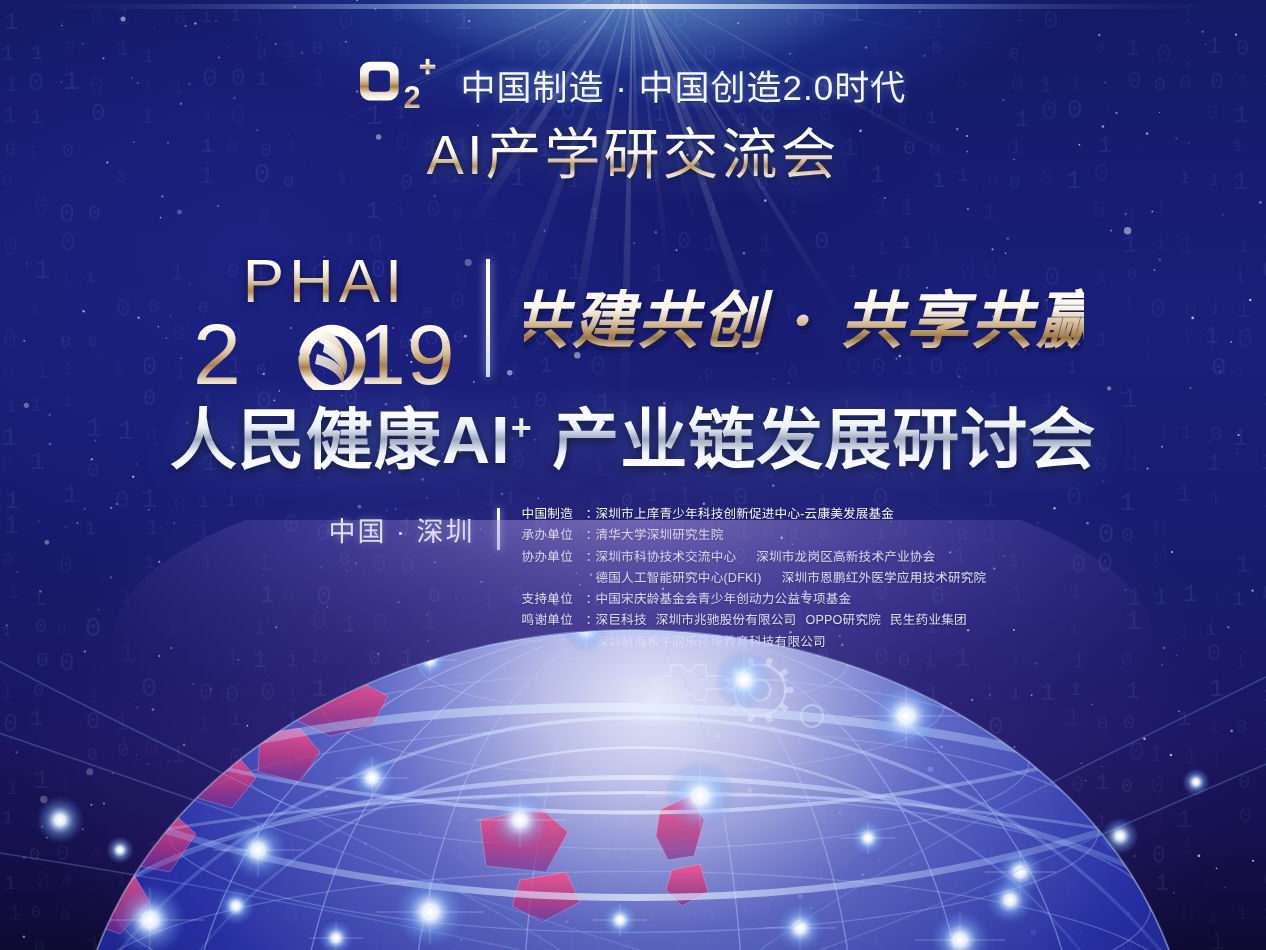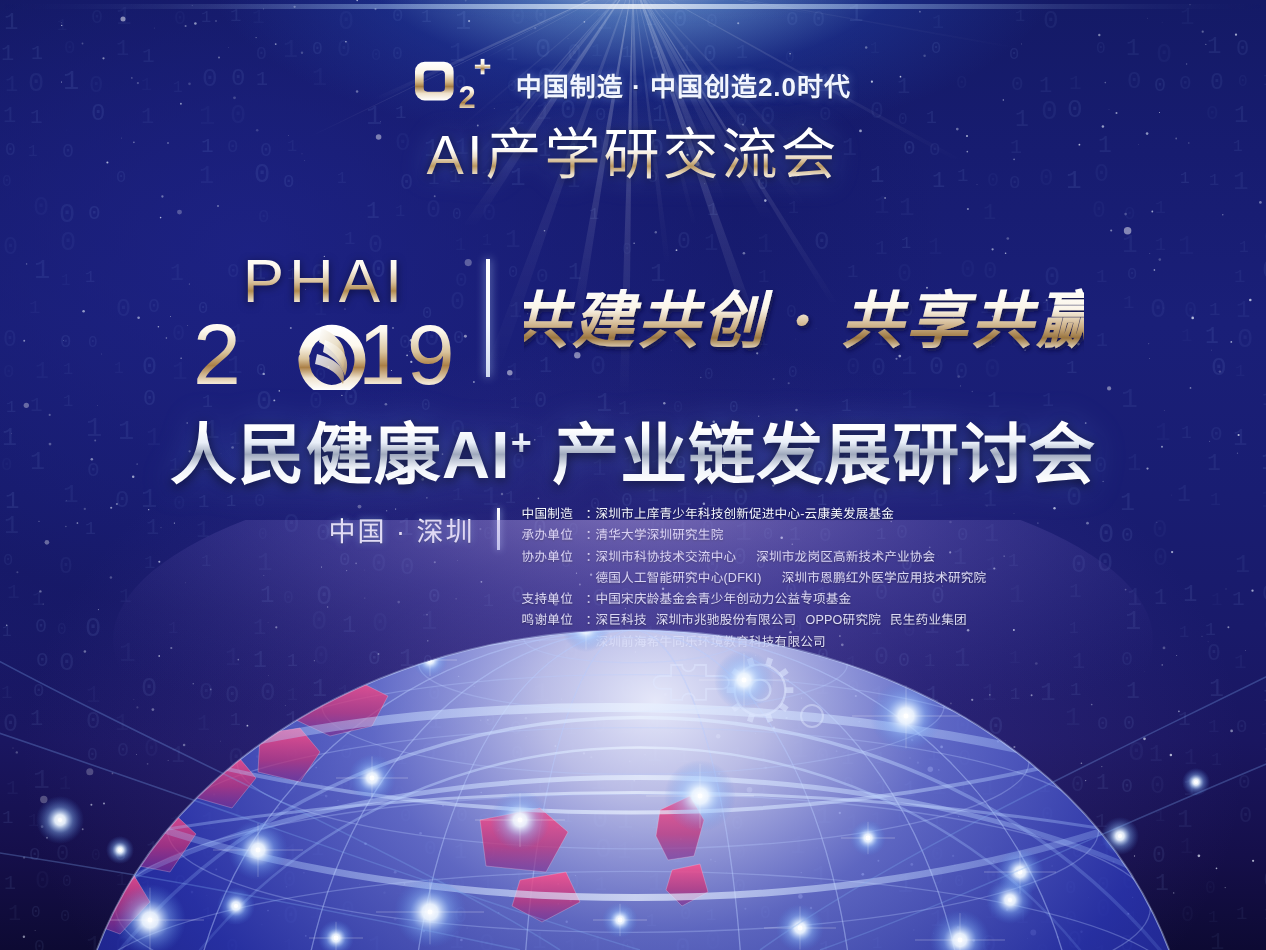--- a/index.html
+++ b/index.html
@@ -28,21 +28,21 @@
 
   
   #header{position:absolute;top:0;left:0;width:100%;text-align:center;}
 
   #o2row{
     display:flex;align-items:center;justify-content:center;
     gap:12px;margin-top:56px;height:56px;
   }
   #o2logo{height:56px;display:block;}
   #slogan{
-    font-size:26px;letter-spacing:1px;font-weight:700;
+    font-size:35px;letter-spacing:1px;font-weight:400;
     color:#f2f6ff;
     text-shadow:0 0 8px rgba(150,190,255,.55),0 1px 2px rgba(0,0,0,.45);
     white-space:nowrap;
   }
 
   #subtitle{
     margin-top:14px;
     font-size:56px;font-weight:400;letter-spacing:3px;
     line-height:1.05;
     background:linear-gradient(180deg,#ffffff 0%,#ffffff 38%,#efe2cd 52%,#b9975f 68%,#e9dcc6 82%,#ffffff 100%);
@@ -79,21 +79,21 @@
 
   #vbar{
     width:4px;height:118px;margin:0 34px 0 18px;
     background:linear-gradient(180deg,#ffffff 0%,#f4f8ff 55%,#cfd9f0 100%);
     box-shadow:0 0 10px rgba(190,215,255,.7);
   }
   #calli{height:104px;display:block;}
 
   
   #mainTitle{
-    position:absolute;top:400px;left:0;width:100%;
+    position:absolute;top:385px;left:0;width:100%;
     text-align:center;
     font-size:67px;font-weight:700;letter-spacing:1px;
     white-space:nowrap;
     background:linear-gradient(180deg,#ffffff 0%,#ffffff 30%,#e8eef8 44%,#9fa9bd 56%,#eef2f9 70%,#ffffff 86%,#d9e0ec 100%);
     -webkit-background-clip:text;background-clip:text;
     color:transparent;-webkit-text-fill-color:transparent;
     filter:drop-shadow(0 3px 6px rgba(0,0,0,.6)) drop-shadow(0 0 16px rgba(120,165,255,.3));
   }
   #mainTitle .sup{font-size:36px;vertical-align:super;}
 

